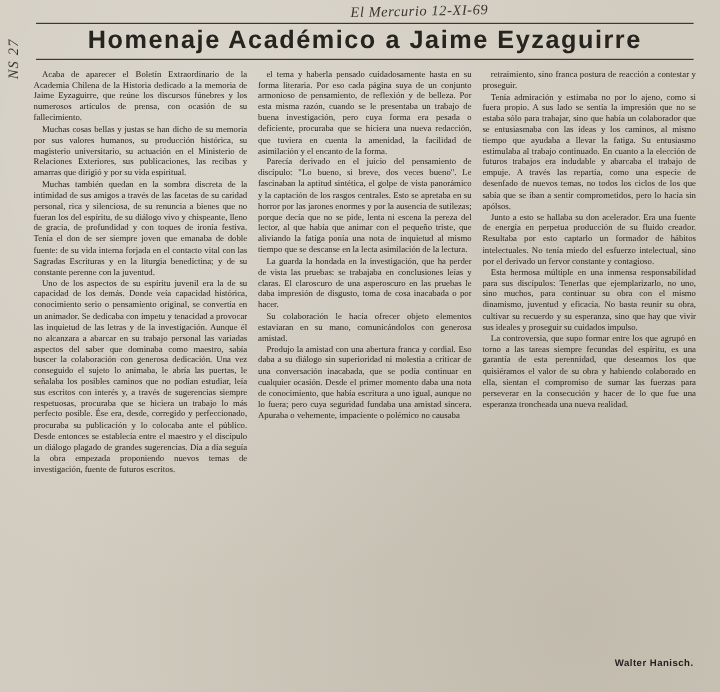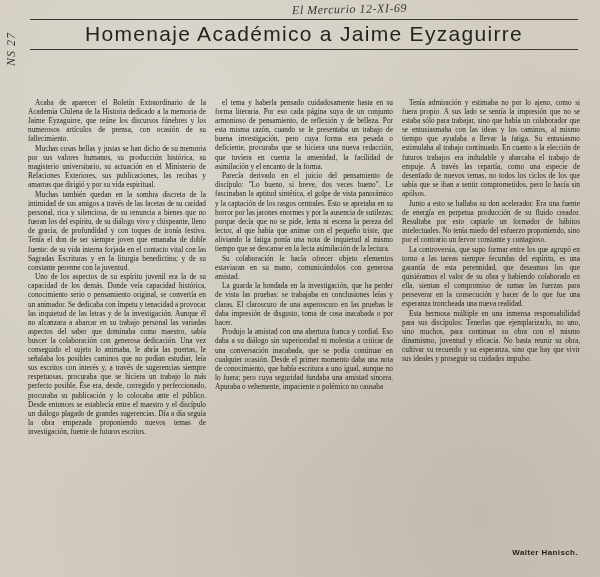--- a/index.html
+++ b/index.html
@@ -62,21 +62,21 @@
     top: 19px;
     border-top: 1px solid #3b382f;
   }
   .title {
     position: absolute;
     left: 30px;
     right: 22px;
     top: 22px;
     text-align: center;
     font-family: "Liberation Sans", sans-serif;
-    font-weight: normal;
+    font-weight: bold;
     font-size: 21px;
     letter-spacing: 1.3px;
     color: #26241e;
     white-space: nowrap;
   }
   .title-rule-bottom {
     position: absolute;
     left: 30px;
     right: 22px;
     top: 49px;
@@ -94,21 +94,20 @@
   .col {
     flex: 1 1 0;
     font-size: 7.3px;
     line-height: 9.1px;
     color: #24221d;
     text-align: justify;
     text-justify: inter-word;
     hyphens: auto;
     -webkit-hyphens: auto;
     overflow: hidden;
-    margin-top: 41px;
   }
   .col p {
     margin: 0 0 0.5px 0;
     text-indent: 7px;
   }
   .col p.first {
     text-indent: 7px;
   }
   .signature {
     position: absolute;
@@ -136,26 +135,27 @@
   <div class="columns">
     <div class="col">
       <p class="first">Acaba de aparecer el Boletín Extraordinario de la Academia Chilena de la Historia dedicado a la memoria de Jaime Eyzaguirre, que reúne los discursos fúnebres y los numerosos artículos de prensa, con ocasión de su fallecimiento.</p>
       <p>Muchas cosas bellas y justas se han dicho de su memoria por sus valores humanos, su producción histórica, su magisterio universitario, su actuación en el Ministerio de Relaciones Exteriores, sus publicaciones, las recibas y amarras que dirigió y por su vida espiritual.</p>
       <p>Muchas también quedan en la sombra discreta de la intimidad de sus amigos a través de las facetas de su caridad personal, rica y silenciosa, de su renuncia a bienes que no fueran los del espíritu, de su diálogo vivo y chispeante, lleno de gracia, de profundidad y con toques de ironía festiva. Tenía el don de ser siempre joven que emanaba de doble fuente: de su vida interna forjada en el contacto vital con las Sagradas Escrituras y en la liturgia benedictina; y de su constante perenne con la juventud.</p>
       <p>Uno de los aspectos de su espíritu juvenil era la de su capacidad de los demás. Donde veía capacidad histórica, conocimiento serio o pensamiento original, se convertía en un animador. Se dedicaba con ímpetu y tenacidad a provocar las inquietud de las letras y de la investigación. Aunque él no alcanzara a abarcar en su trabajo personal las variadas aspectos del saber que dominaba como maestro, sabía buscer la colaboración con generosa dedicación. Una vez conseguido el sujeto lo animaba, le abría las puertas, le señalaba los posibles caminos que no podían estudiar, leía sus escritos con interés y, a través de sugerencias siempre respetuosas, procuraba que se hiciera un trabajo lo más perfecto posible. Ése era, desde, corregido y perfeccionado, procuraba su publicación y lo colocaba ante el público. Desde entonces se establecía entre el maestro y el discípulo un diálogo plagado de grandes sugerencias. Día a día seguía la obra empezada proponiendo nuevos temas de investigación, fuente de futuros escritos.</p>
     </div>
     <div class="col">
       <p class="first">el tema y haberla pensado cuidadosamente hasta en su forma literaria. Por eso cada página suya de un conjunto armonioso de pensamiento, de reflexión y de belleza. Por esta misma razón, cuando se le presentaba un trabajo de buena investigación, pero cuya forma era pesada o deficiente, procuraba que se hiciera una nueva redacción, que tuviera en cuenta la amenidad, la facilidad de asimilación y el encanto de la forma.</p>
       <p>Parecía derivado en el juicio del pensamiento de discípulo: "Lo bueno, si breve, dos veces bueno". Le fascinaban la aptitud sintética, el golpe de vista panorámico y la captación de los rasgos centrales. Esto se apretaba en su horror por las jarones enormes y por la ausencia de sutilezas; porque decía que no se pide, lenta ni escena la pereza del lector, al que había que animar con el pequeño triste, que aliviando la fatiga ponía una nota de inquietud al mismo tiempo que se descanse en la lecta asimilación de la lectura.</p>
+      <p>La guarda la hondada en la investigación, que ha perder de vista las pruebas: se trabajaba en conclusiones leías y claras. El claroscuro de una asperoscuro en las pruebas le daba impresión de disgusto, toma de cosa inacabada o por hacer.</p>
       <p>Su colaboración le hacía ofrecer objeto elementos estaviaran en su mano, comunicándolos con generosa amistad.</p>
-      <p>La guarda la hondada en la investigación, que ha perder de vista las pruebas: se trabajaba en conclusiones leías y claras. El claroscuro de una asperoscuro en las pruebas le daba impresión de disgusto, toma de cosa inacabada o por hacer.</p>
       <p>Produjo la amistad con una abertura franca y cordial. Eso daba a su diálogo sin superioridad ni molestia a criticar de una conversación inacabada, que se podía continuar en cualquier ocasión. Desde el primer momento daba una nota de conocimiento, que había escritura a uno igual, aunque no lo fuera; pero cuya seguridad fundaba una amistad sincera. Apuraba o vehemente, impaciente o polémico no causaba</p>
     </div>
     <div class="col">
+      <p class="first">retraimiento, sino franca postura de reacción a contestar y proseguir.</p>
       <p>Tenía admiración y estimaba no por lo ajeno, como si fuera propio. A sus lado se sentía la impresión que no se estaba sólo para trabajar, sino que había un colaborador que se entusiasmaba con las ideas y los caminos, al mismo tiempo que ayudaba a llevar la fatiga. Su entusiasmo estimulaba al trabajo continuado. En cuanto a la elección de futuros trabajos era indudable y abarcaba el trabajo de empuje. A través las repartía, como una especie de desenfado de nuevos temas, no todos los ciclos de los que sabía que se iban a sentir comprometidos, pero lo hacía sin apólsos.</p>
-      <p>Junto a esto se hallaba su don acelerador. Era una fuente de energía en perpetua producción de su fluido creador. Resultaba por esto captarlo un formador de hábitos intelectuales. No tenía miedo del esfuerzo proponiendo, sino por el contrario un fervor constante y contagioso.</p>
+      <p>Junto a esto se hallaba su don acelerador. Era una fuente de energía en perpetua producción de su fluido creador. Resultaba por esto captarlo un formador de hábitos intelectuales. No tenía miedo del esfuerzo intelectual, sino por el derivado un fervor constante y contagioso.</p>
+      <p>Esta hermosa múltiple en una inmensa responsabilidad para sus discípulos: Tenerlas que ejemplarizarlo, no uno, sino muchos, para continuar su obra con el mismo dinamismo, juventud y eficacia. No basta reunir su obra, cultivar su recuerdo y su esperanza, sino que hay que vivir sus ideales y proseguir su cuidados impulso.</p>
       <p>La controversia, que supo formar entre los que agrupó en torno a las tareas siempre fecundas del espíritu, es una garantía de esta perennidad, que deseamos los que quisiéramos el valor de su obra y habiendo colaborado en ella, sientan el compromiso de sumar las fuerzas para perseverar en la consecución y hacer de lo que fue una esperanza troncheada una nueva realidad.</p>
-      <p>Esta hermosa múltiple en una inmensa responsabilidad para sus discípulos: Tenerlas que ejemplarizarlo, no uno, sino muchos, para continuar su obra con el mismo dinamismo, juventud y eficacia. No basta reunir su obra, cultivar su recuerdo y su esperanza, sino que hay que vivir sus ideales y proseguir su cuidados impulso.</p>
     </div>
   </div>
 
   <div class="signature">Walter Hanisch.</div>
 </div>
 
 </body></html>

